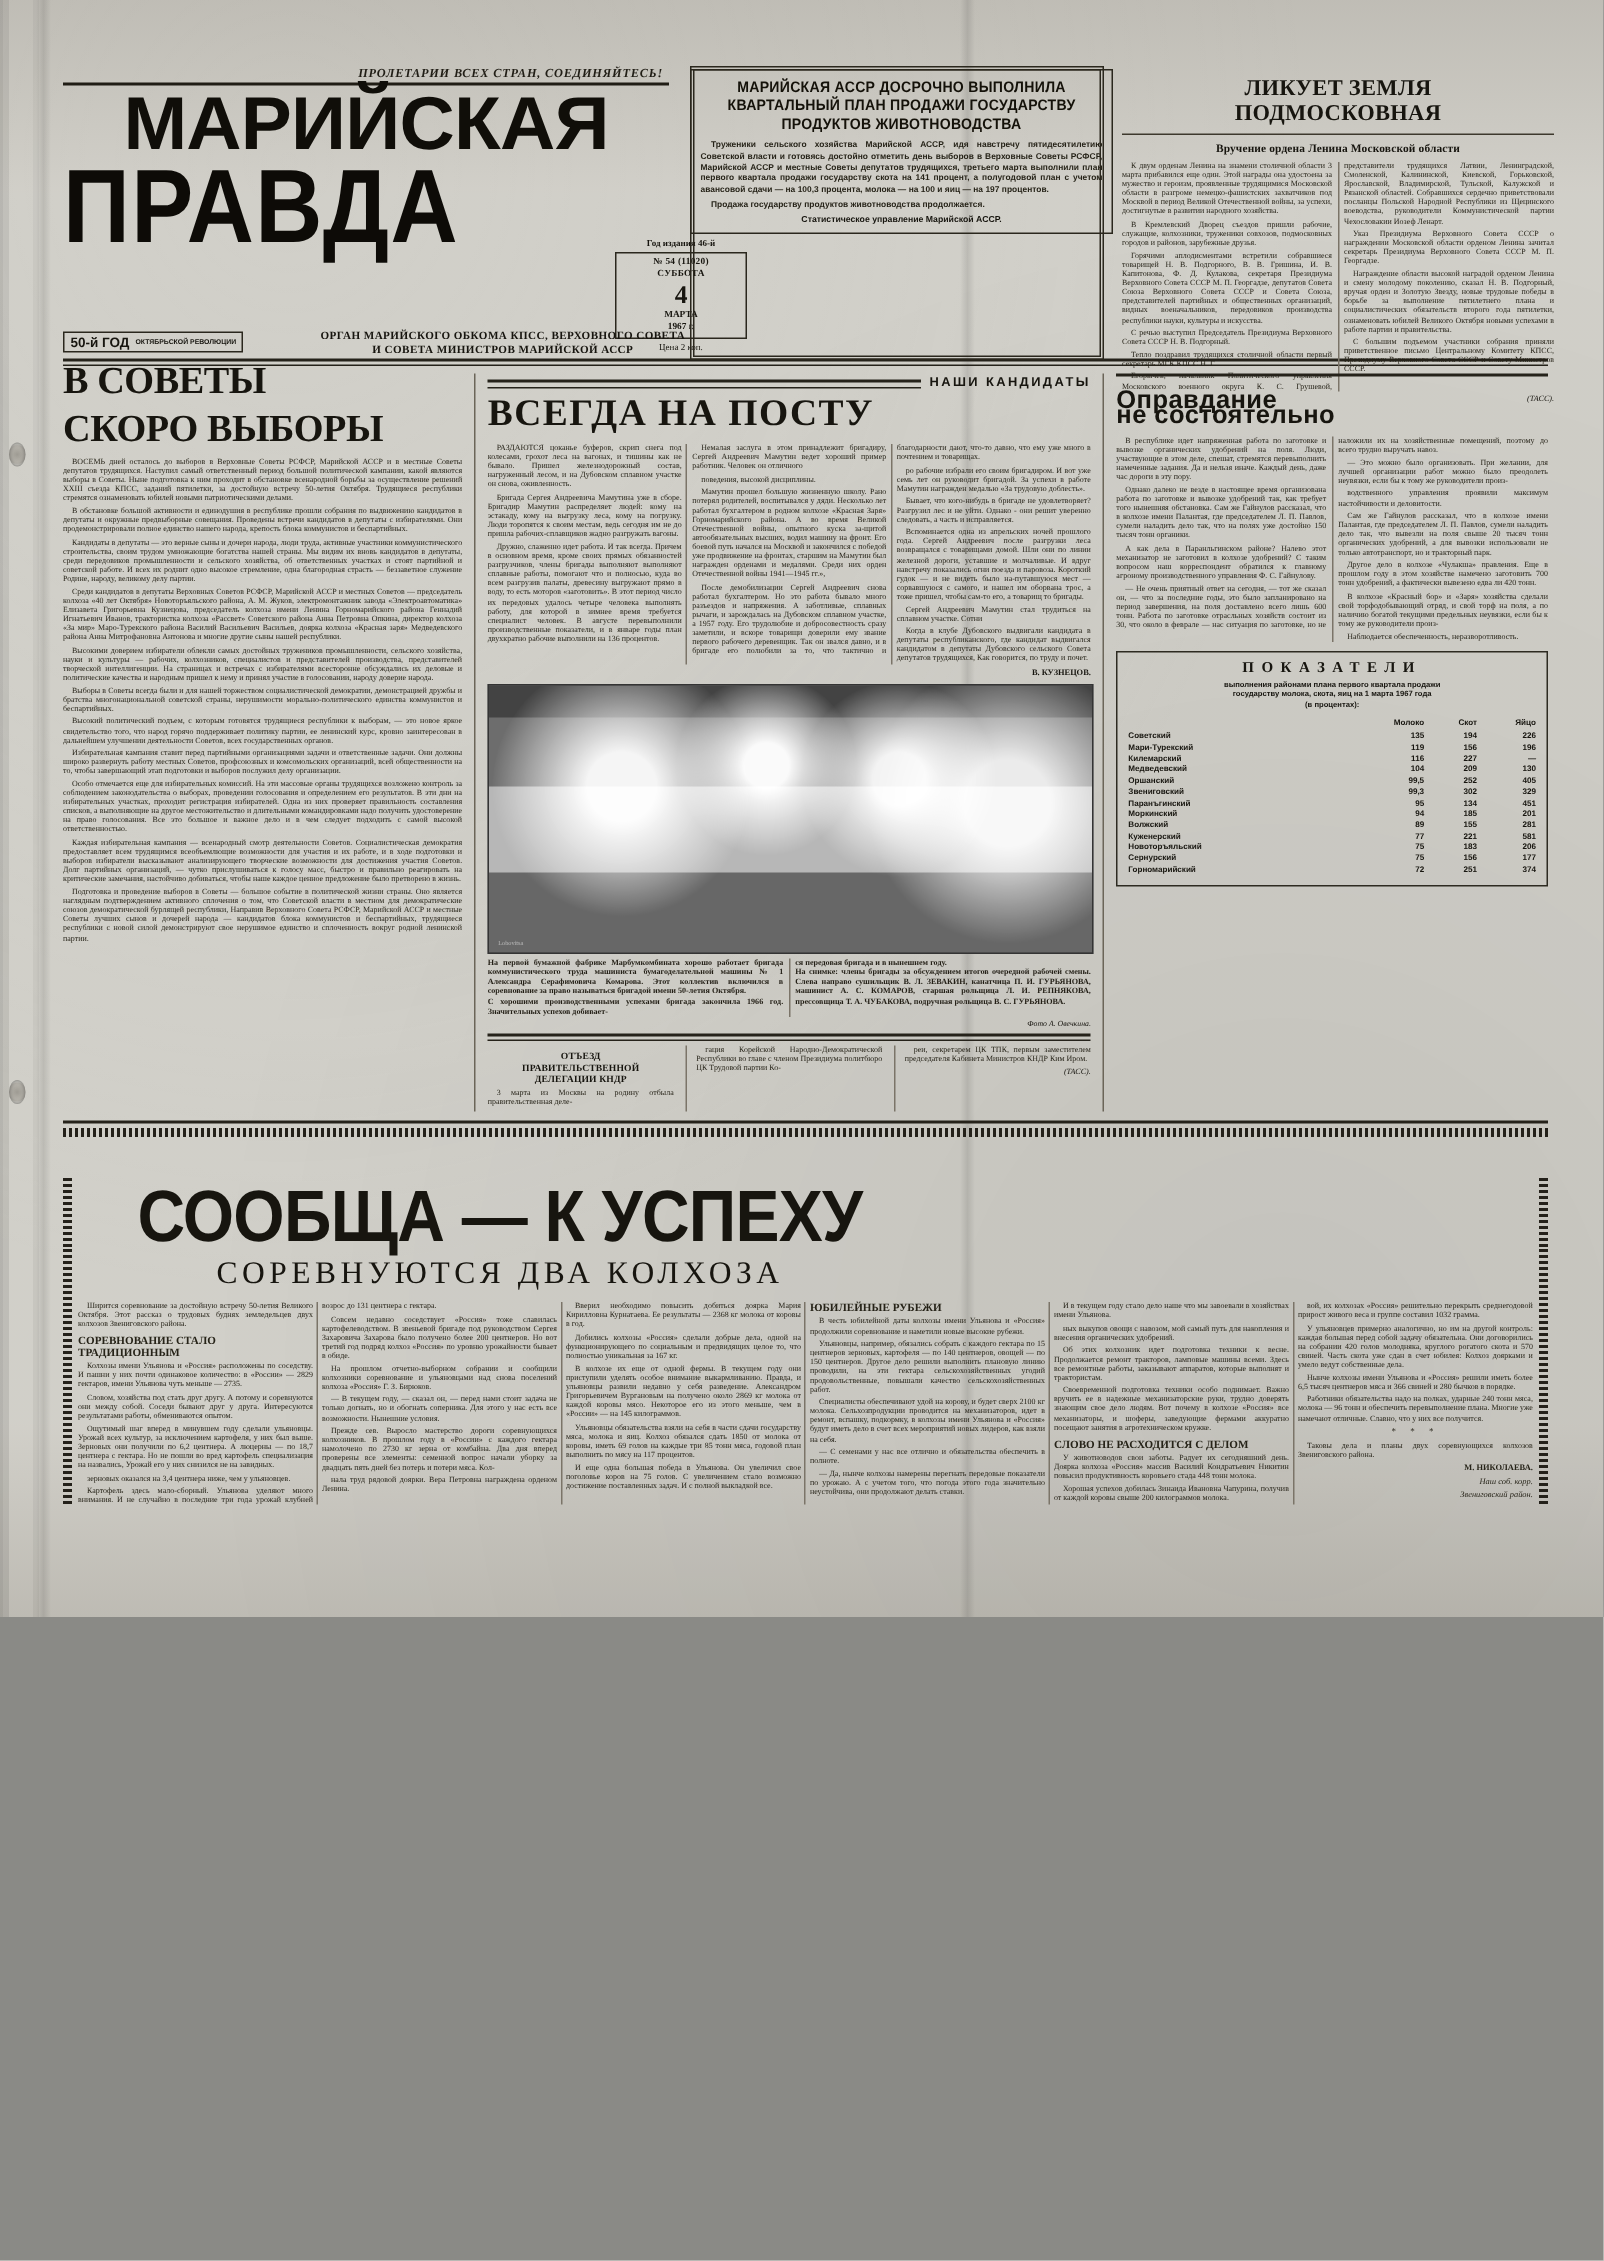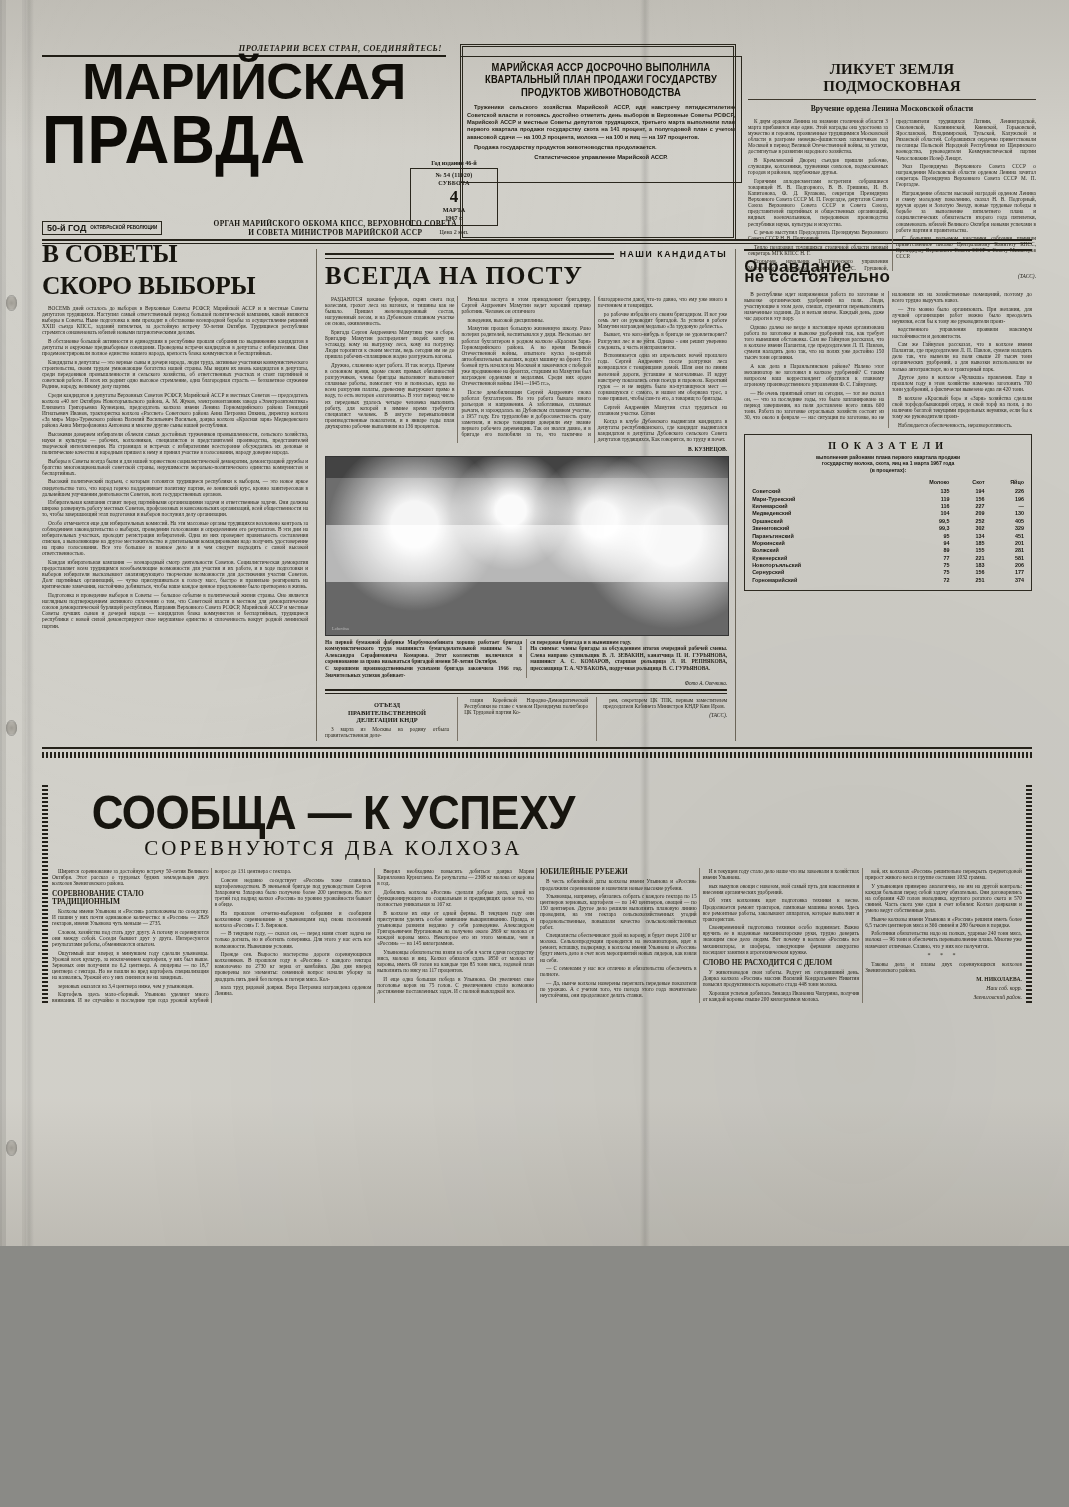--- a/index.html
+++ b/index.html
@@ -1,18 +1,18 @@
 <!DOCTYPE html>
 <html><head>
 <meta charset="utf-8">
 <style>
   html,body{margin:0;padding:0;background:#8a8a86;}
   body{font-family:"Liberation Serif", serif;}
   #page{
-    position:relative;width:1069px;height:1246px;margin:0 auto;
+    position:relative;width:1069px;height:1078px;margin:0 auto;
     background:#cfcdc6;
     background-image:
       linear-gradient(90deg, rgba(0,0,0,.05) 0 2px, rgba(255,255,255,0) 2px 100%),
       linear-gradient(180deg, rgba(120,115,105,.18), rgba(255,255,255,.05) 12%, rgba(255,255,255,.05) 88%, rgba(120,115,105,.20));
     overflow:hidden;
     box-shadow:0 0 14px rgba(0,0,0,.5);
   }
   
   .grain{position:absolute;inset:0;pointer-events:none;
     background:
@@ -51,21 +51,21 @@
   .datebox .m{font-size:6.2px;font-weight:700;}
   .price{font-size:6px;margin-top:3px;}
   .mh-bottom{position:absolute;left:0;top:175px;width:460px;display:flex;align-items:center;gap:6px;justify-content:flex-end;}
   .anniv{border:1px solid #2a271d;padding:1px 4px;display:flex;align-items:center;gap:4px;}
   .anniv .a1{font-family:"Liberation Sans",sans-serif;font-weight:700;font-size:9px;}
   .anniv .a2{font-family:"Liberation Sans",sans-serif;font-weight:700;font-size:4.6px;line-height:5.2px;}
   .organ{font-family:"Liberation Serif",serif;font-weight:700;font-size:7.4px;
     line-height:9px;letter-spacing:.3px;text-align:center;flex:1;}
 
   
-  .mh-box{position:absolute;top:12px;border:1px solid #2a271d;padding:5px 6px 22px;}
+  .mh-box{position:absolute;top:2px;border:1px solid #2a271d;padding:5px 6px 5px;}
   .mh-box.b1{left:418px;width:268px;}
   .mh-box.b2{left:700px;width:288px;border:none;}
   .zig{position:absolute;left:418px;top:0;width:270px;height:190px;pointer-events:none;
        border:3px double #2a271d;}
   .hl-cond{font-family:"Liberation Sans",sans-serif;font-weight:700;text-align:center;
            letter-spacing:.2px;color:#141109;transform:scaleY(1.08);}
   .b1 .hl-cond{font-size:9.4px;line-height:12.4px;}
   .b1 .body-txt{font-family:"Liberation Sans",sans-serif;font-size:5.6px;line-height:7.4px;font-weight:600;}
   .b1 .body-txt p{text-indent:7px;}
   .sign{text-align:center;font-weight:700;font-family:"Liberation Sans",sans-serif;font-size:5.8px;margin-top:3px;}

